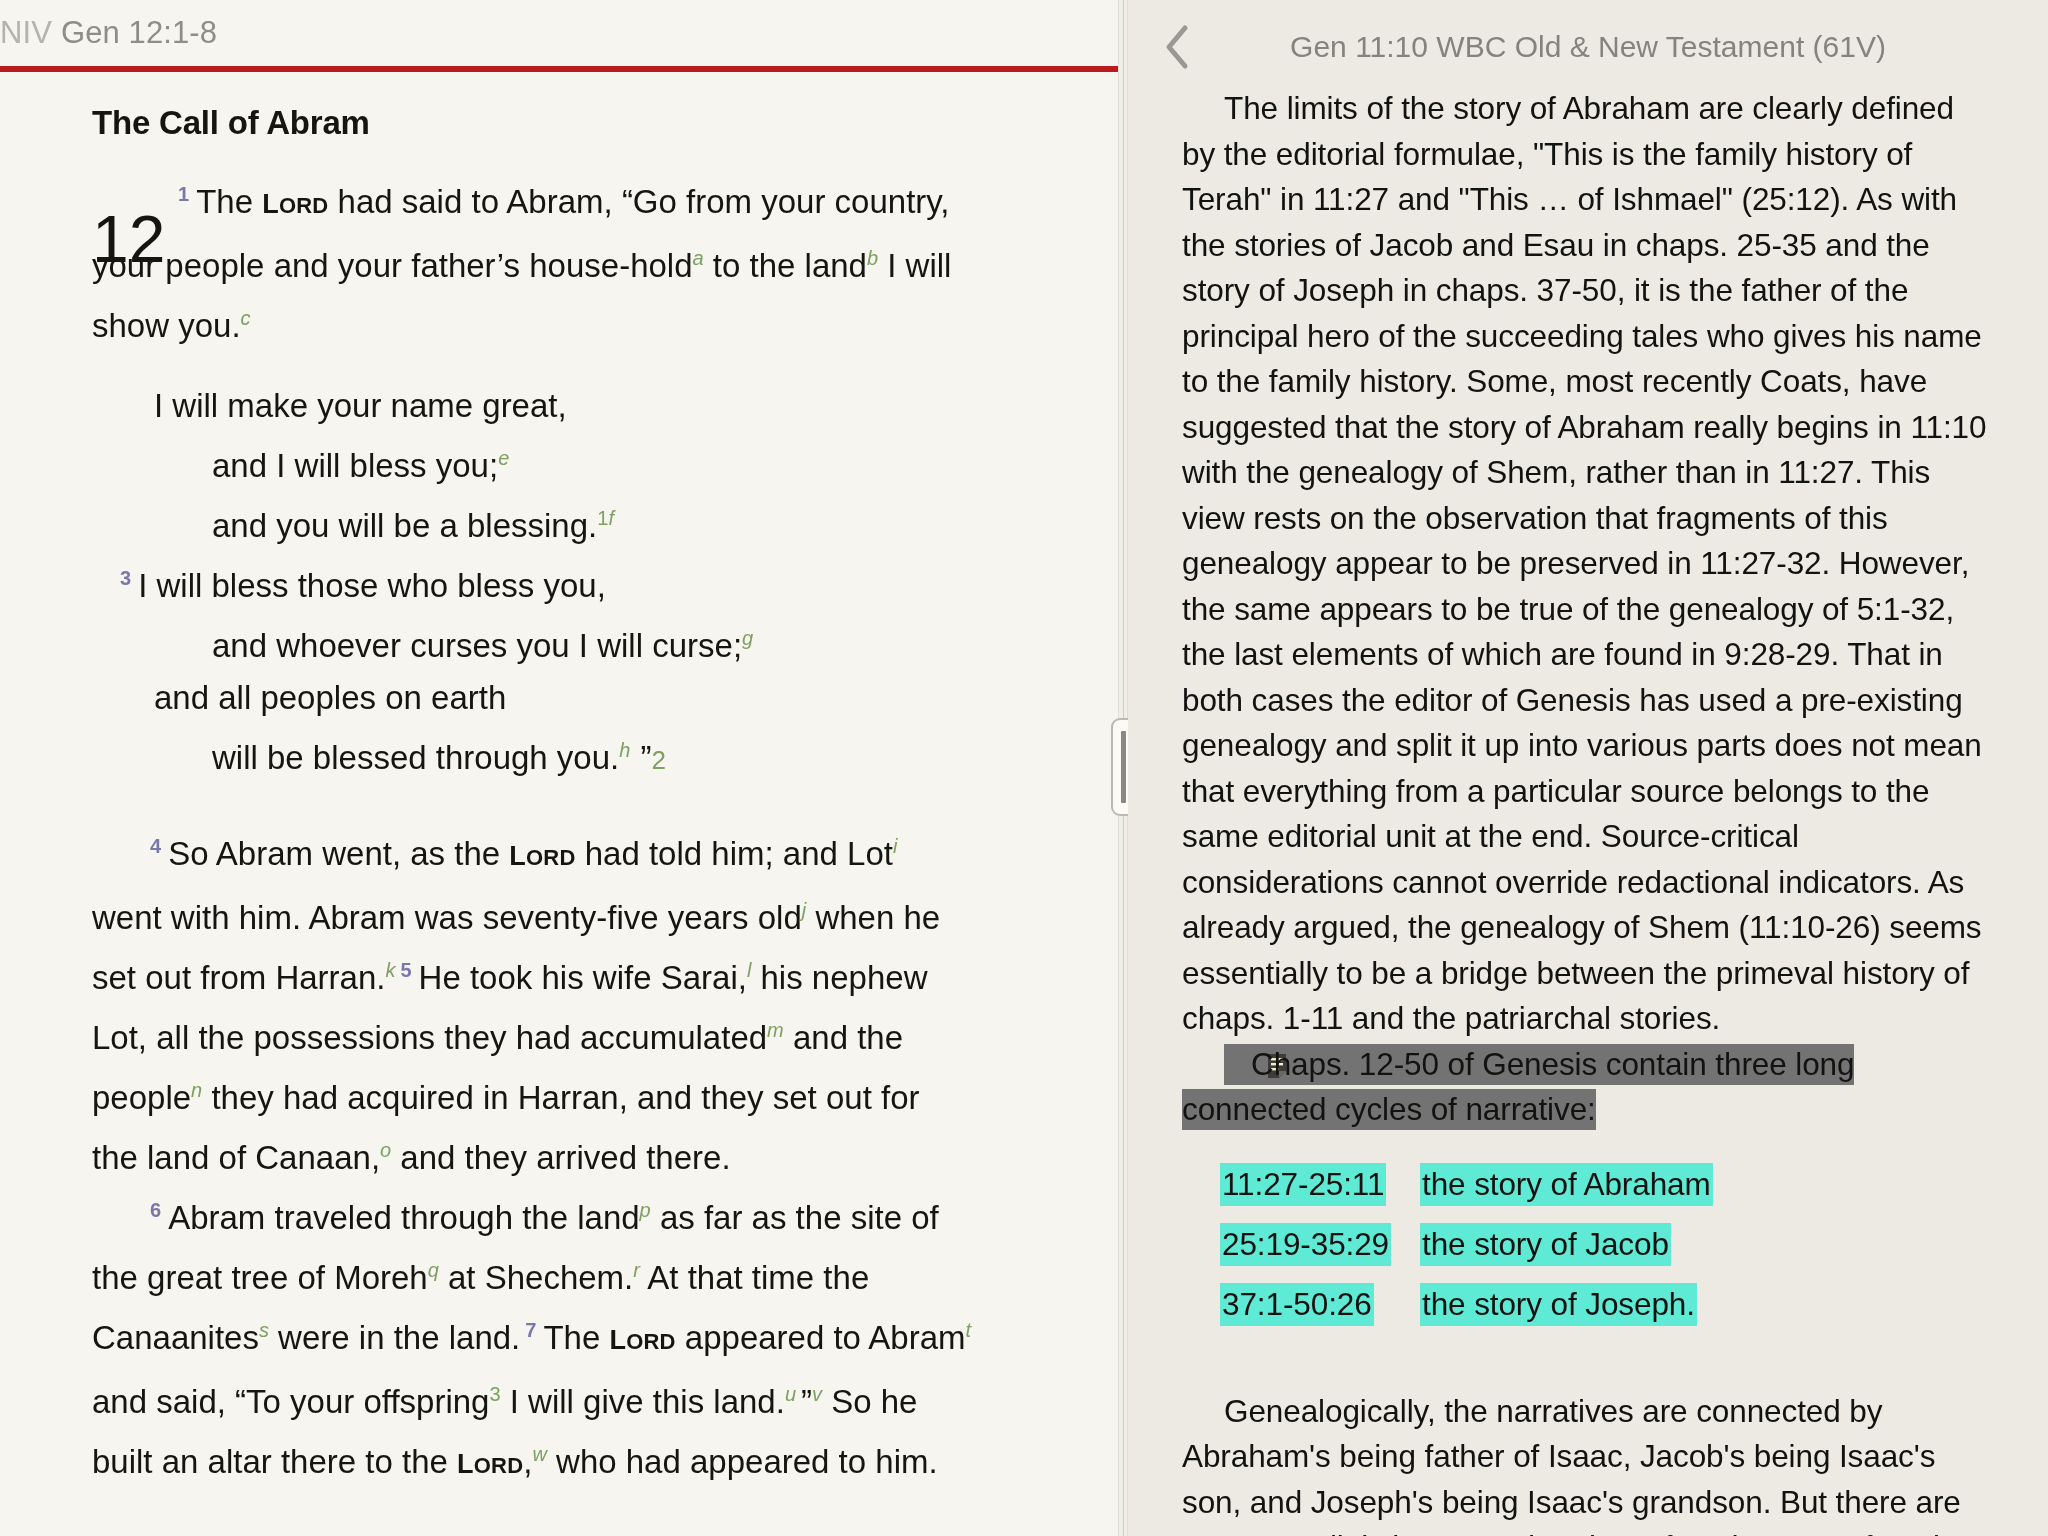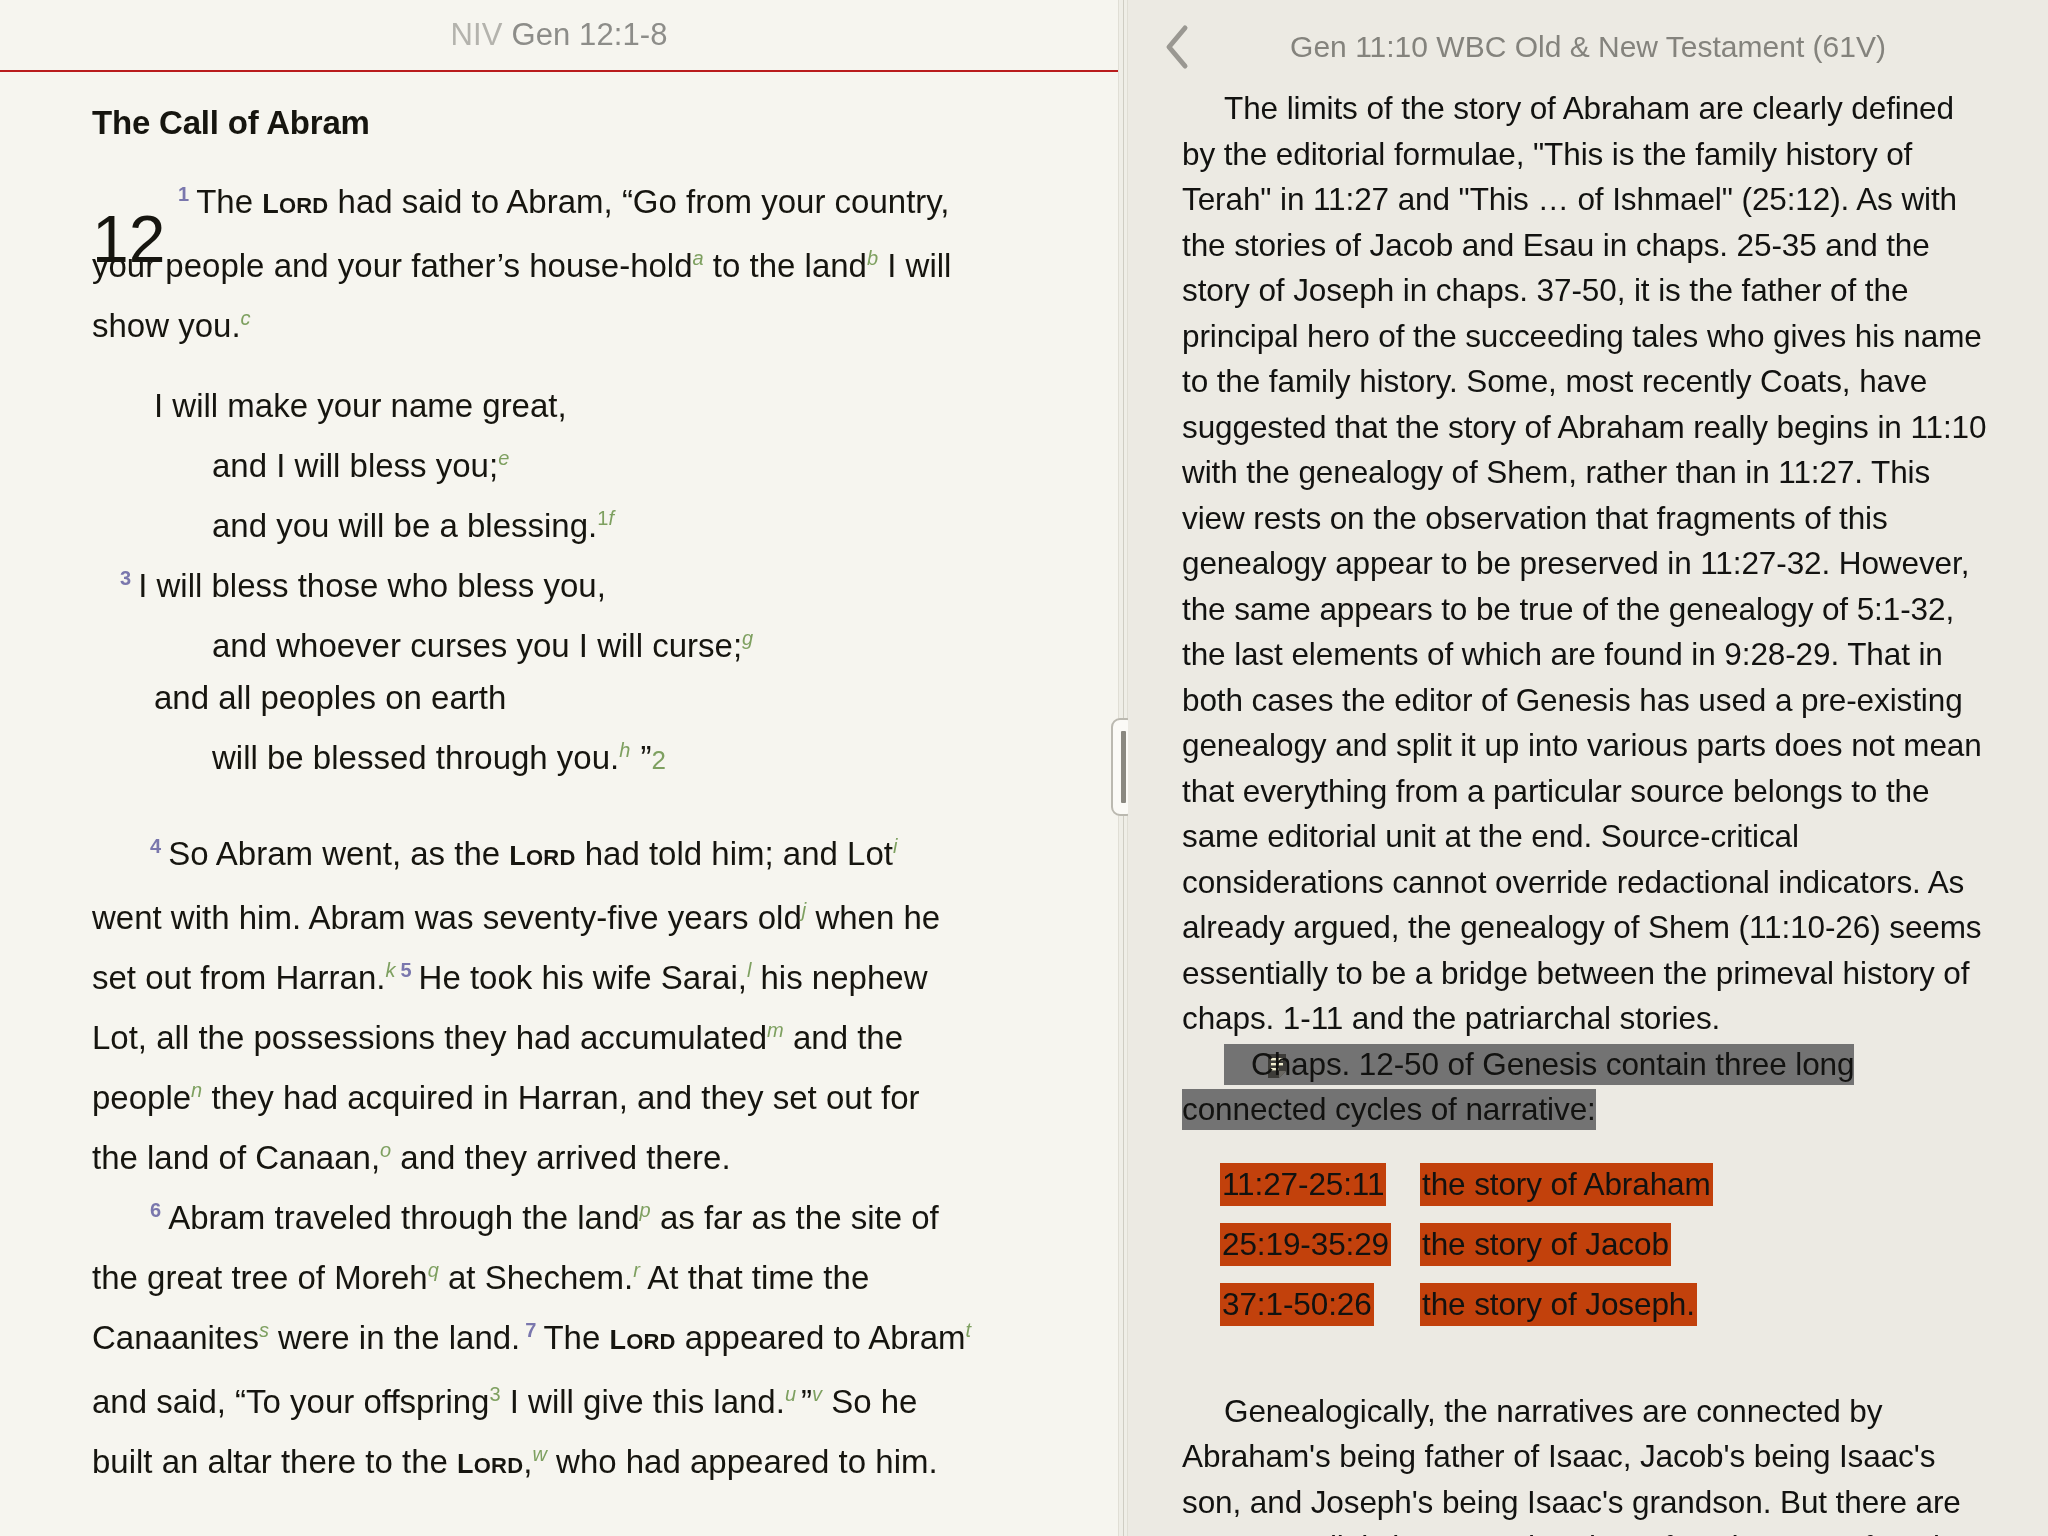--- a/index.html
+++ b/index.html
@@ -24,24 +24,24 @@
     background: #f6f5ef;
     position: relative;
     overflow: hidden;
     flex: none;
   }
 
   #bible-header {
     height: 72px;
     width: 100%;
     background: #f6f5ef;
-    border-bottom: 2px solid #b91c1c;
+    border-bottom: 6px solid #b91c1c;
     display: flex;
     align-items: center;
-    justify-content: center;
+    justify-content: flex-start;
   }
   #bible-header .hdr-text {
     font-size: 31px;
     color: #8d8d89;
     letter-spacing: 0.1px;
     white-space: nowrap;
   }
   #bible-header .hdr-version {
     color: #b4b3ad;
     margin-right: 9px;
@@ -251,21 +251,21 @@
     color: #121210;
     letter-spacing: -0.1px;
   }
   .cycle-row .ref {
     width: 238px;
     flex: none;
     padding-left: 38px;
   }
   .cycle-row .ref span,
   .cycle-row .desc span {
-    background: #c2410c;
+    background: #5eead4;
     padding: 3px 2px 4px 2px;
     text-align: center;
   }
   .cycle-row .desc { flex: 1; }
   .gap-46 { height: 46px; }
 </style>
 </head>
 <body>
 
 <div id="app">

